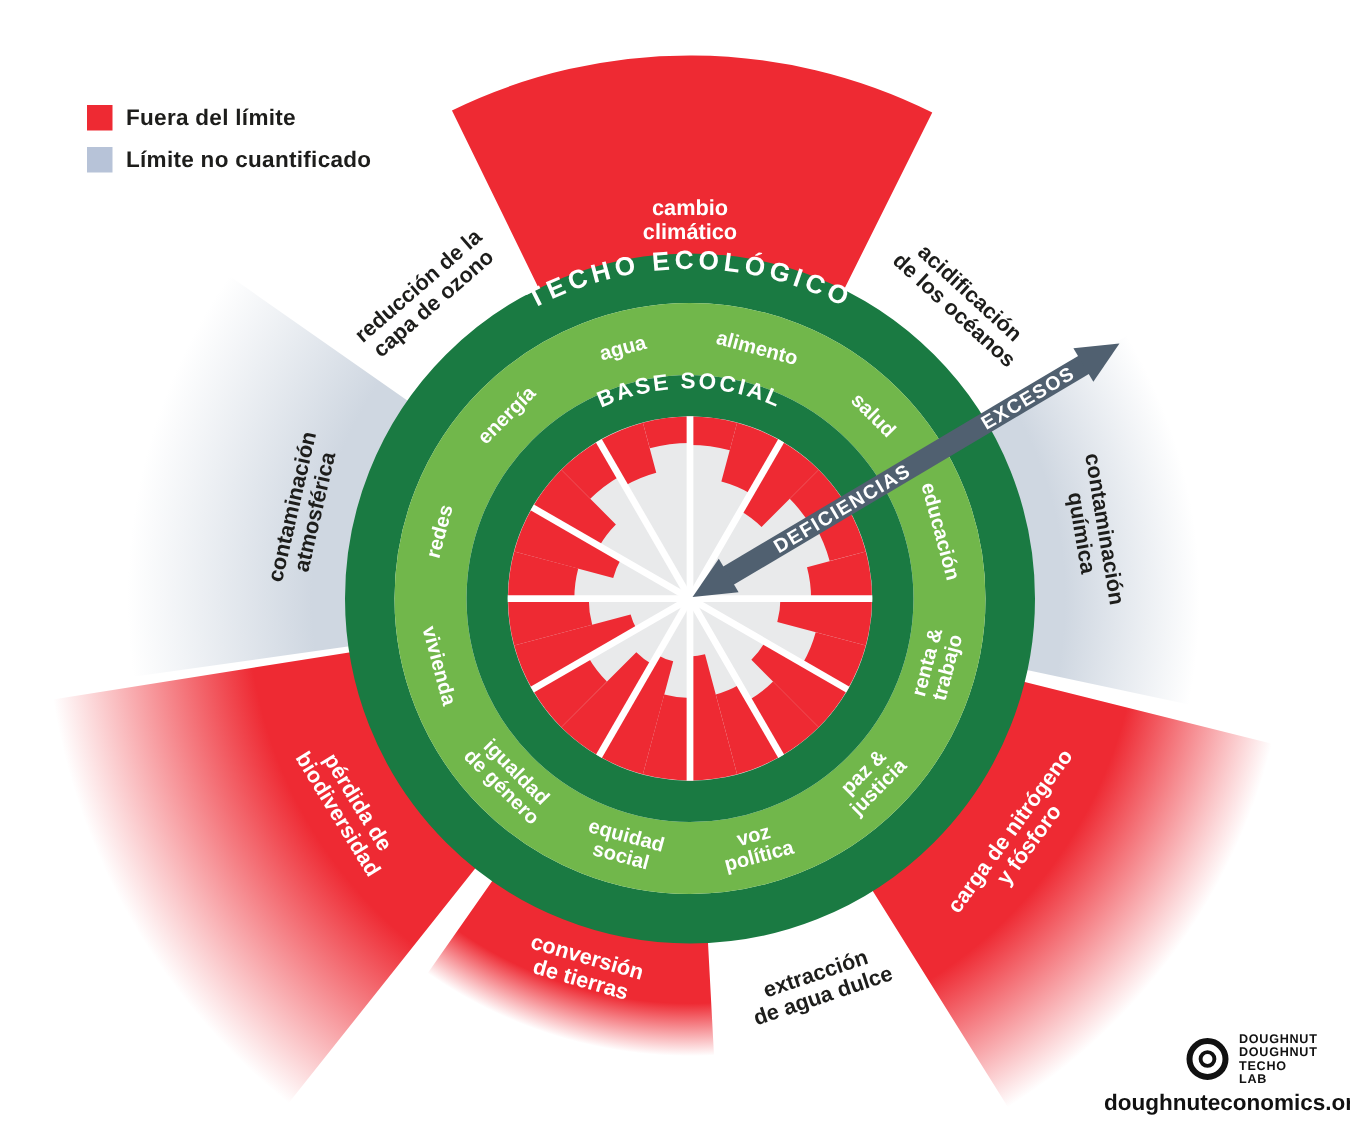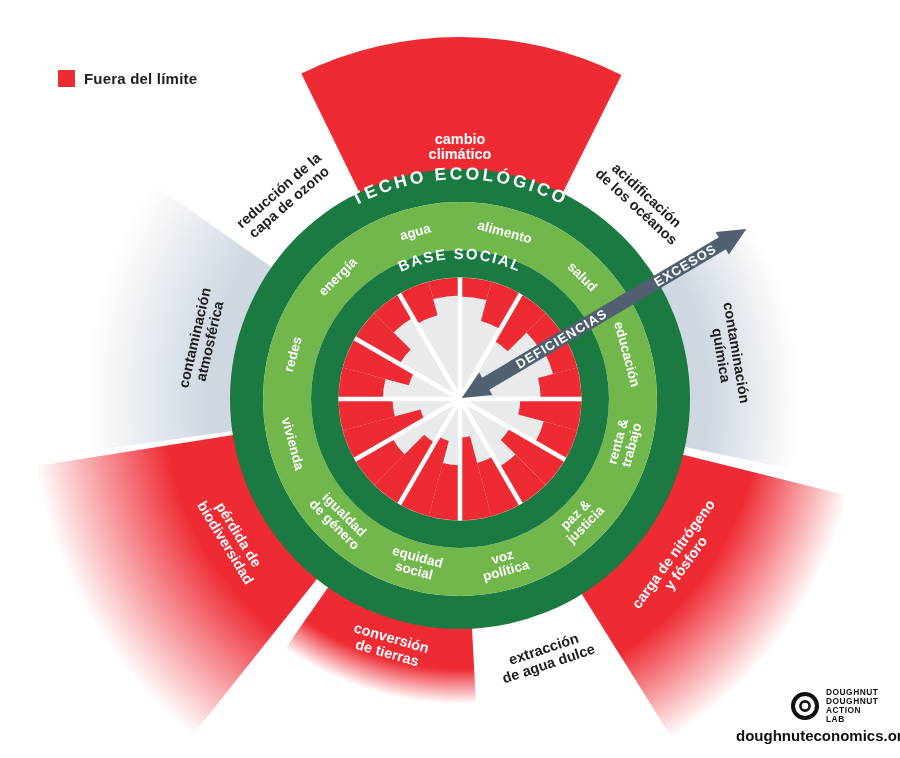--- a/index.html
+++ b/index.html
@@ -151,29 +151,33 @@
         <text transform="translate(561.5 338.8) rotate(-30.7)" text-anchor="middle" font-size="13" fill="#fff" letter-spacing="1" dy="4.5">DEFICIENCIAS</text>
         <text transform="translate(685.3 265.2) rotate(-30.7)" text-anchor="middle" font-size="13" fill="#fff" letter-spacing="1" dy="4.5">EXCESOS</text>
       </g>
     </svg>
 
   <div class="legend">
     <div class="legend-row">
       <span class="legend-swatch" style="background: rgb(238, 42, 51);"></span>
       <span class="legend-label">Fuera del límite</span>
     </div>
+    <div class="legend-row">
+      <span class="legend-swatch" style="background: rgb(183, 195, 216);"></span>
+      <span class="legend-label">Límite no cuantificado</span>
+    </div>
   </div>
 
   <div class="brand">
     <svg class="brand-icon" viewBox="0 0 34 34">
       <circle cx="17" cy="17" r="12" fill="none" stroke="#111" stroke-width="4"></circle>
       <circle cx="17" cy="17" r="4.6" fill="none" stroke="#111" stroke-width="2.6"></circle>
     </svg>
     <div class="brand-words">
       <span class="brand-word">DOUGHNUT</span>
       <span class="brand-word">DOUGHNUT</span>
-      <span class="brand-word">ACTION</span>
+      <span class="brand-word">TECHO</span>
       <span class="brand-word">LAB</span>
     </div>
   </div>
   <div class="brand-url">doughnuteconomics.org</div>
 
 </div>
 
 </body></html>

